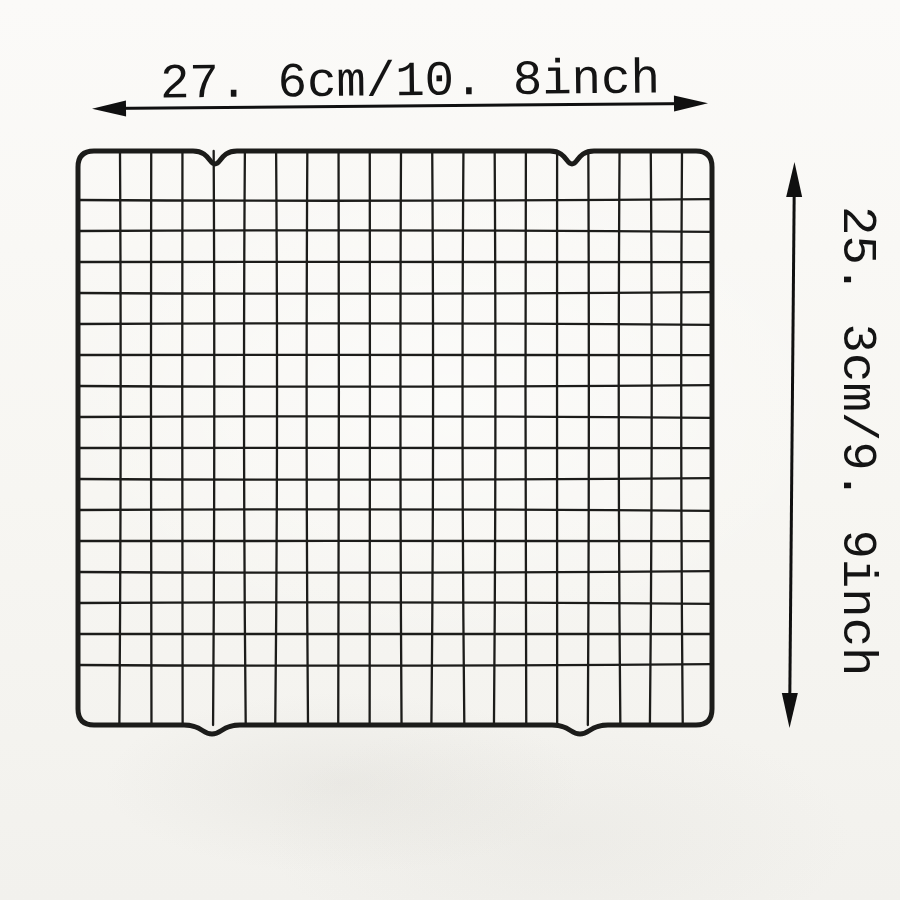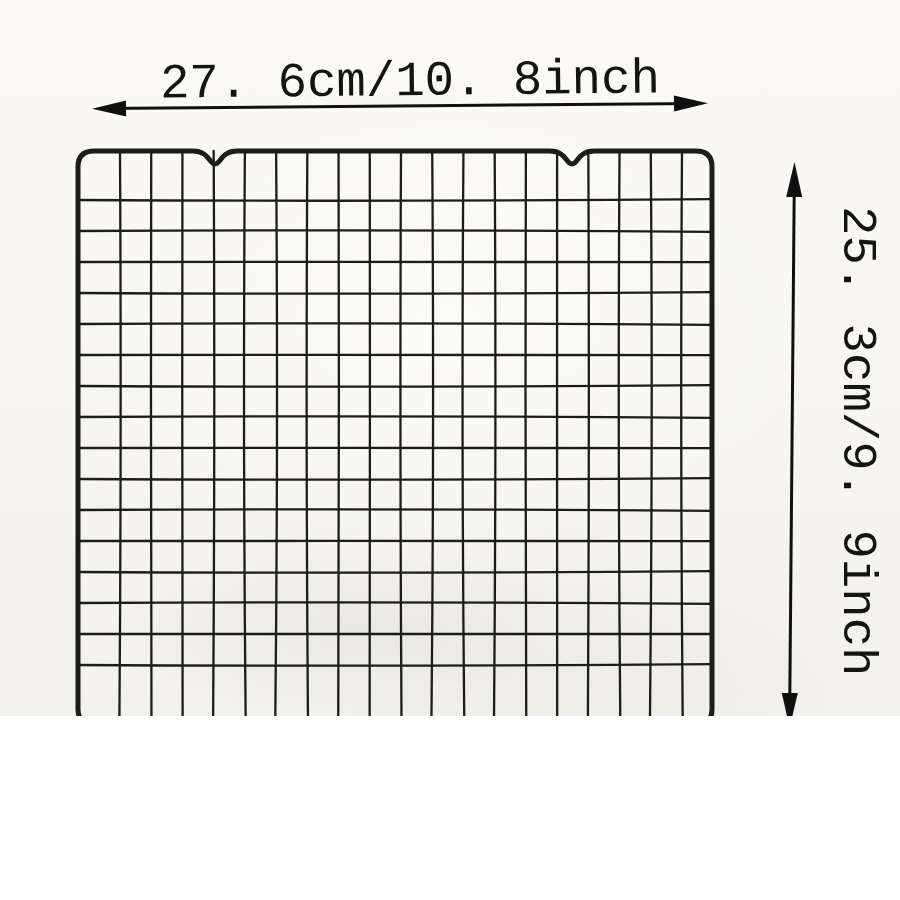--- a/index.html
+++ b/index.html
@@ -1,18 +1,18 @@
 <!DOCTYPE html>
 <html style="--wire: #1c1c1a; --arrow: #101010; --text: #141414; --bg: #fbfaf8;"><head>
 <meta charset="utf-8">
 <style>
   html,body{margin:0;padding:0;background:#ffffff;}
   .scene{
     position:relative;
-    width:900px;height:716px;
+    width:900px;height:900px;
     overflow:hidden;
     background:
       radial-gradient(ellipse 340px 130px at 38% 87%, rgba(188,186,178,.16), transparent 70%),
       radial-gradient(ellipse 420px 180px at 62% 93%, rgba(198,196,188,.13), transparent 70%),
       radial-gradient(ellipse 500px 300px at 50% 45%, rgba(255,255,255,.5), transparent 80%),
       linear-gradient(180deg, var(--bg,#fbfaf8) 0%, #f7f6f2 55%, #f2f1ed 100%);
     font-family:"Liberation Mono","DejaVu Sans Mono",monospace;
   }
   .scene-svg{position:absolute;left:0;top:0;width:900px;height:900px;display:block;}
   #rack-frame{fill:none;stroke:var(--wire,#1c1c1a);stroke-width:5;stroke-linejoin:round;stroke-linecap:round;}

